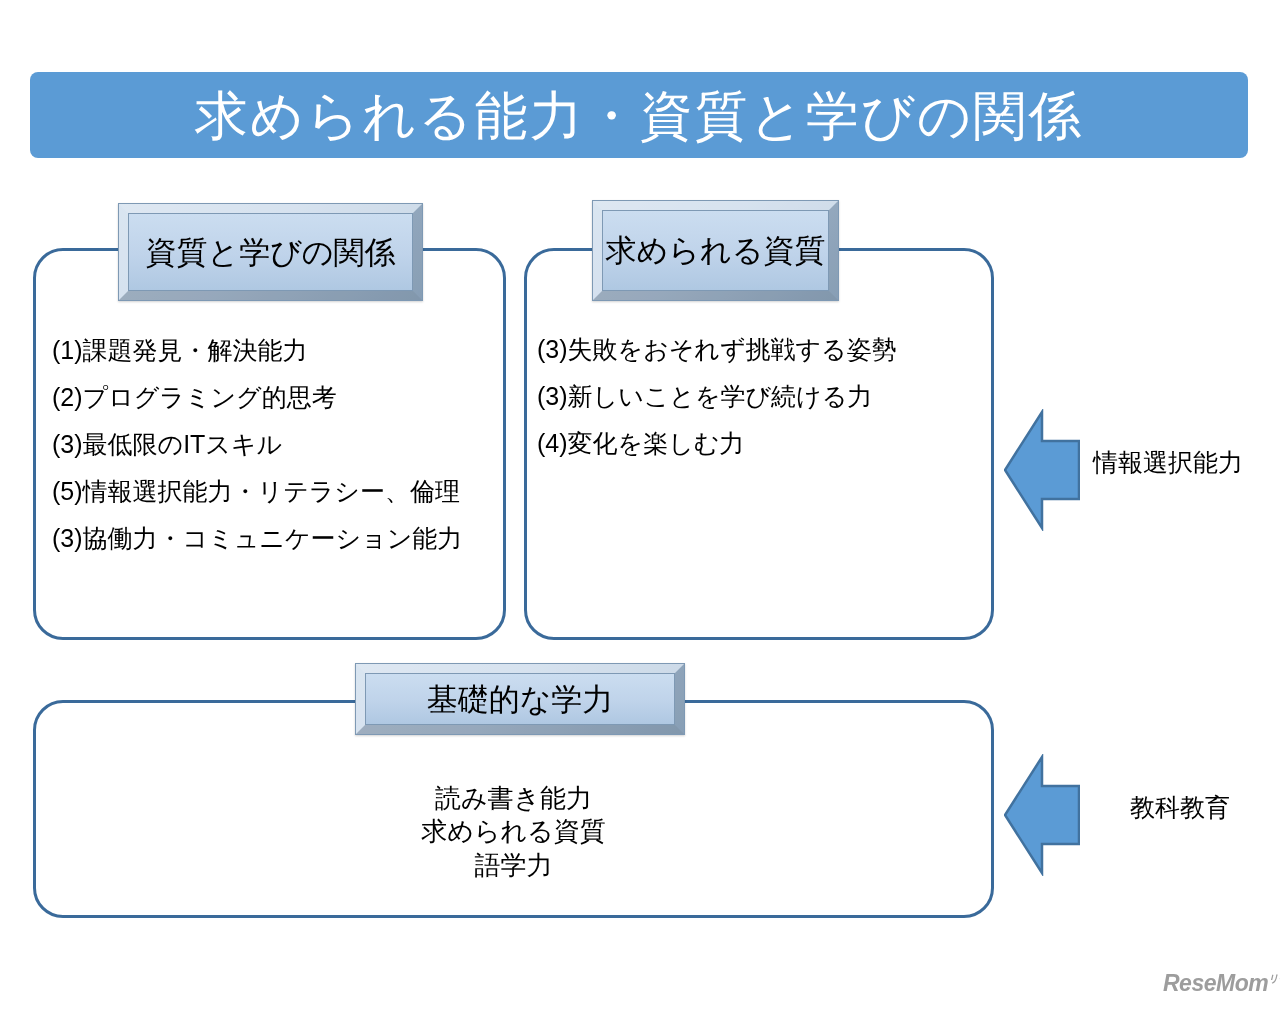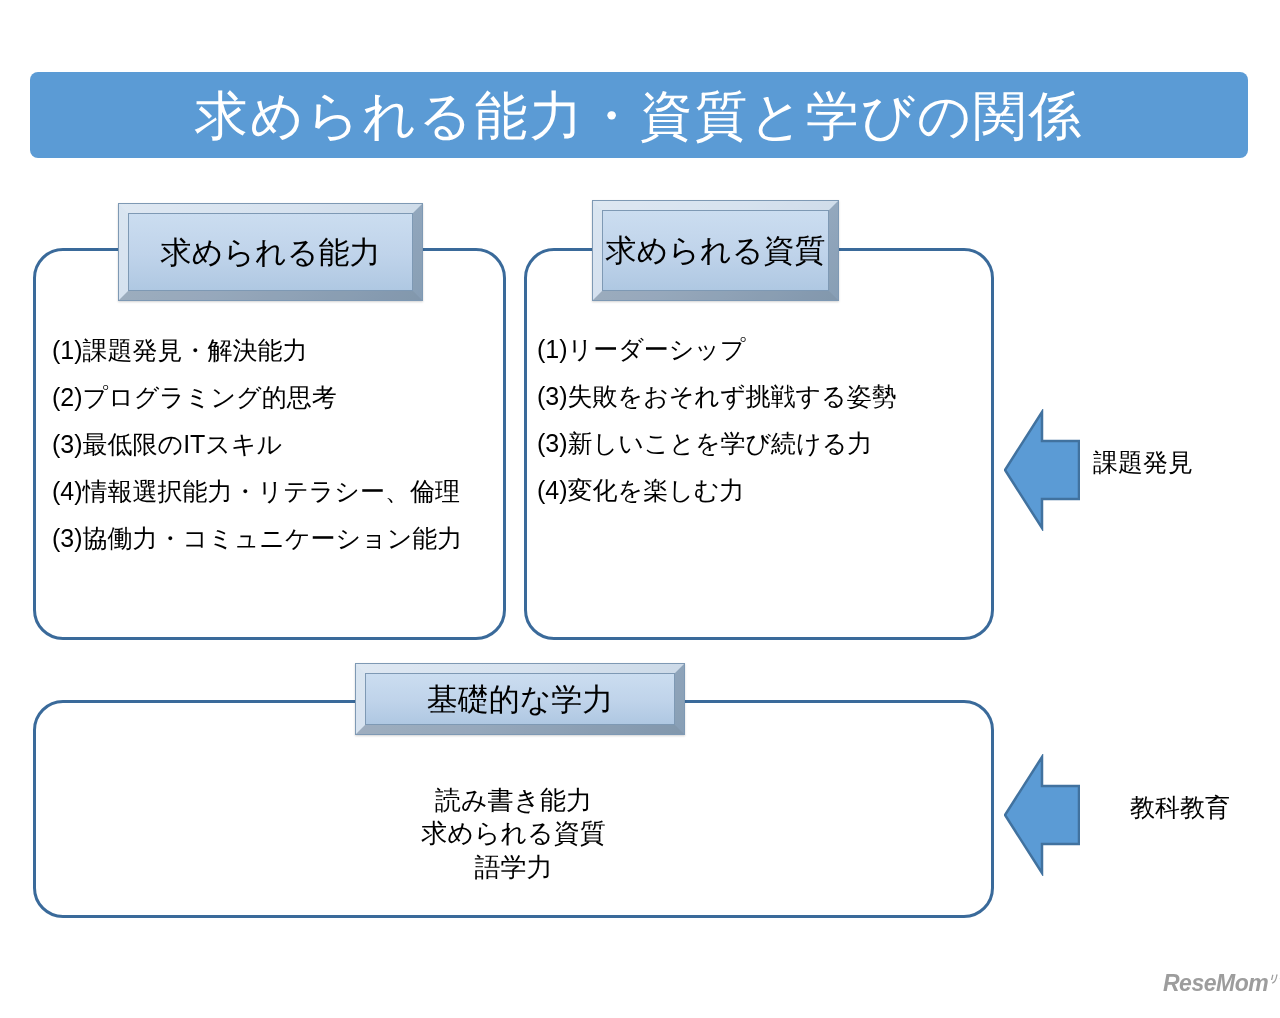--- a/index.html
+++ b/index.html
@@ -115,21 +115,21 @@
   .center-block {
     position: absolute;
     width: 961px;
     left: 33px;
     top: 784px;
     text-align: center;
     color: #000000;
     font-size: 26px;
     line-height: 1.28;
   }
-  .center-block .center-line { white-space: nowrap; }
+  .center-block .center-line { white-space: nowrap; font-family: Liberation Mono, monospace; }
 
   
   .arrow-left {
     position: absolute;
     width: 76px;
     height: 122px;
   }
   #arrow-inquiry  { left: 1004px; top: 409px; }
   #arrow-subject  { left: 1004px; top: 754px; }
 
@@ -171,42 +171,41 @@
 <div id="slide">
 
   <div class="title-banner">
     <span class="title-text">求められる能力・資質と学びの関係</span>
   </div>
 
   <div class="panel" id="panel-abilities"></div>
 
   <div class="plate" id="plate-abilities">
     <div class="plate-face">
-      <span class="plate-text">求められる能力</span>
+      <span class="plate-text">資質と学びの関係</span>
     </div>
   </div>
 
   <div class="list-block" id="list-abilities">
     <div class="list-item">(1)課題発見・解決能力</div>
     <div class="list-item">(2)プログラミング的思考</div>
     <div class="list-item">(3)最低限のITスキル</div>
-    <div class="list-item">(4)情報選択能力・リテラシー、倫理</div>
+    <div class="list-item">(5)情報選択能力・リテラシー、倫理</div>
     <div class="list-item">(3)協働力・コミュニケーション能力</div>
   </div>
 
   <div class="panel" id="panel-qualities"></div>
 
   <div class="plate" id="plate-qualities">
     <div class="plate-face">
       <span class="plate-text">求められる資質</span>
     </div>
   </div>
 
   <div class="list-block" id="list-qualities">
-    <div class="list-item">(1)リーダーシップ</div>
     <div class="list-item">(3)失敗をおそれず挑戦する姿勢</div>
     <div class="list-item">(3)新しいことを学び続ける力</div>
     <div class="list-item">(4)変化を楽しむ力</div>
   </div>
 
   <div class="panel" id="panel-basics"></div>
 
   <div class="plate" id="plate-basics">
     <div class="plate-face">
       <span class="plate-text">基礎的な学力</span>
@@ -215,21 +214,21 @@
 
   <div class="center-block">
     <div class="center-line">読み書き能力</div>
     <div class="center-line">求められる資質</div>
     <div class="center-line">語学力</div>
   </div>
 
   <svg class="arrow-left" id="arrow-inquiry" viewBox="0 0 76 122">
     <polygon points="1,61 38,3 38,32 75,32 75,90 38,90 38,119" fill="#5B9BD5" stroke="#41729F" stroke-width="2.5" stroke-linejoin="miter"></polygon>
   </svg>
-  <div class="arrow-caption" id="caption-inquiry">課題発見</div>
+  <div class="arrow-caption" id="caption-inquiry">情報選択能力</div>
 
   <svg class="arrow-left" id="arrow-subject" viewBox="0 0 76 122">
     <polygon points="1,61 38,3 38,32 75,32 75,90 38,90 38,119" fill="#5B9BD5" stroke="#41729F" stroke-width="2.5" stroke-linejoin="miter"></polygon>
   </svg>
   <div class="arrow-caption" id="caption-subject">教科教育</div>
 
   <div class="watermark">
     <span>ReseMom</span><span class="wm-sup">リセマム</span>
   </div>
 

